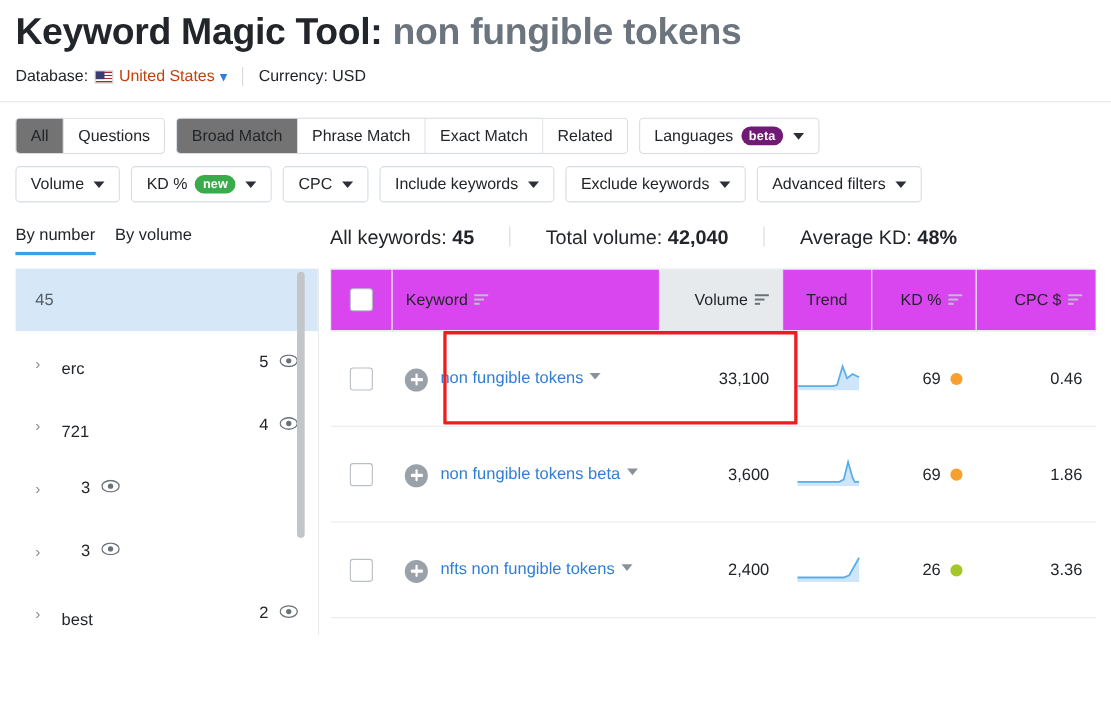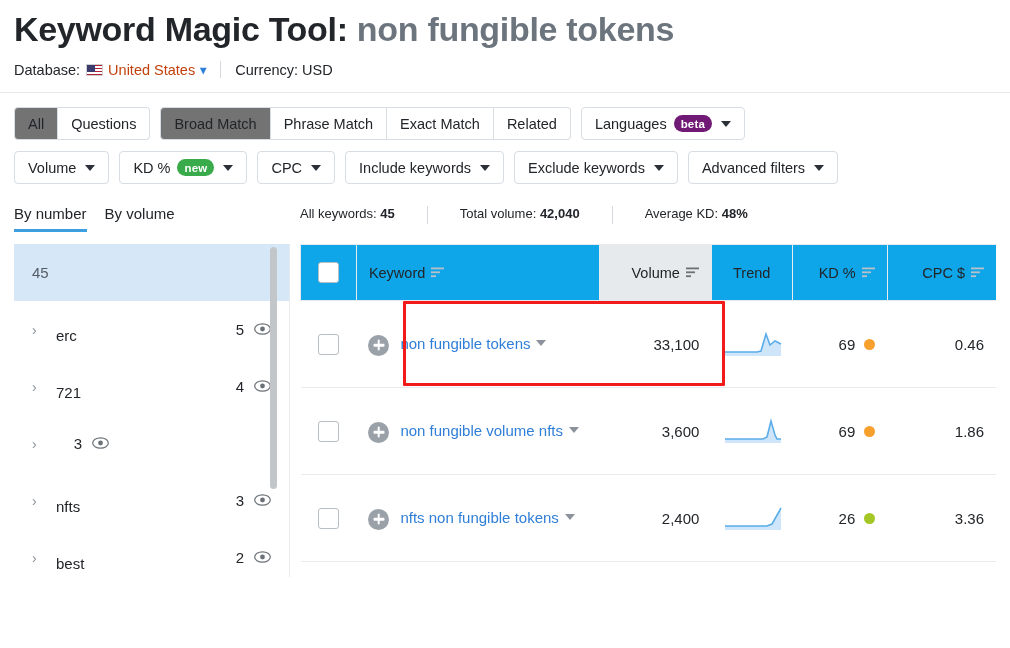--- a/index.html
+++ b/index.html
@@ -82,21 +82,21 @@
     display: flex; align-items: flex-start;
     padding: 8px 14px 0 14px; margin-top: 4px;
   }
   .subtabs { display: flex; gap: 18px; width: 286px; flex: none; padding-top: 2px; }
   .subtab {
     font-size: 15px; color: #222529; padding-bottom: 7px;
     cursor: pointer; border-bottom: 3px solid transparent;
   }
   .subtab.active { border-bottom-color: #3e9fe0; }
 
-  .stats { display: flex; align-items: flex-start; font-size: 13px; color: #222529; padding-top: 3px; gap: 16px; }
+  .stats { display: flex; align-items: flex-start; font-size: 18px; color: #222529; padding-top: 3px; gap: 16px; }
   .stat b { font-weight: bold; }
   .stat-sep {
     display: inline-block; width: 1px; height: 18px;
     background: #d5d9dd; margin: 0 16px;
   }
 
   
   .body-split { display: flex; padding: 0 14px; margin-top: 12px; gap: 10px; }
 
   
@@ -125,21 +125,21 @@
   }
   .scrollbar-thumb {
     position: absolute; right: 6px; top: 3px; width: 7px; height: 242px;
     background: #c3c6c9; border-radius: 4px;
   }
 
   
   .table-wrap { flex: 1; position: relative; }
   table.kw { width: 100%; border-collapse: collapse; table-layout: fixed; }
   table.kw th {
-    background: #0ea5e9; border-top: 1px solid #e8ebee; border-bottom: 1px solid #e8ebee;
+    background: #d946ef; border-top: 1px solid #e8ebee; border-bottom: 1px solid #e8ebee;
     border-left: 1px solid #e8ebee;
     height: 56px; font-size: 14.5px; font-weight: normal; color: #222529;
     padding: 0 12px; text-align: left; vertical-align: middle;
   }
   table.kw th.vol-col { background: #e7eaec; }
   table.kw th.num { text-align: right; }
   table.kw th .th-inner { display: flex; align-items: center; gap: 6px; }
   table.kw th.num .th-inner { justify-content: flex-end; }
   table.kw td {
     border-bottom: 1px solid #e8ebee; height: 87px;
@@ -305,21 +305,20 @@
       <span class="count">3</span>
       <span class="eye">
         <svg width="17" height="12" viewBox="0 0 17 12">
             <ellipse cx="8.5" cy="6" rx="7.8" ry="5.2" fill="none" stroke="#6b7177" stroke-width="1.2"></ellipse>
             <circle cx="8.5" cy="6" r="2.4" fill="#6b7177"></circle>
           </svg>
       </span>
     </div>
     <div class="side-item">
       <span class="chev-right">›</span>
-      <span class="name">nfts</span>
       <span class="count">3</span>
       <span class="eye">
         <svg width="17" height="12" viewBox="0 0 17 12">
             <ellipse cx="8.5" cy="6" rx="7.8" ry="5.2" fill="none" stroke="#6b7177" stroke-width="1.2"></ellipse>
             <circle cx="8.5" cy="6" r="2.4" fill="#6b7177"></circle>
           </svg>
       </span>
     </div>
     <div class="side-item">
       <span class="chev-right">›</span>
@@ -428,21 +427,21 @@
           <td class="num">0.46</td>
         </tr>
         <tr>
           <td>
             <span class="cbox"></span>
           </td>
           <td>
             <span class="kw-cell">
               <span class="plus-icon"></span>
               <span>
-                <a class="kw-link">non fungible volume nfts</a><span class="caret-sm"></span>
+                <a class="kw-link">non fungible tokens beta</a><span class="caret-sm"></span>
               </span>
             </span>
           </td>
           <td class="num">3,600</td>
           <td class="trend-cell">
             <svg width="62" height="26" viewBox="0 0 62 26">
               <path d="M2,22 L40,22 L44,20 L48,4 L52,18 L54,22 L58,22 L58,26 L2,26 Z" fill="#cfe6fa"></path>
               <path d="M2,22 L40,22 L44,20 L48,4 L52,18 L54,22 L58,22" fill="none" stroke="#5aade8" stroke-width="1.6"></path>
             </svg>
           </td>

